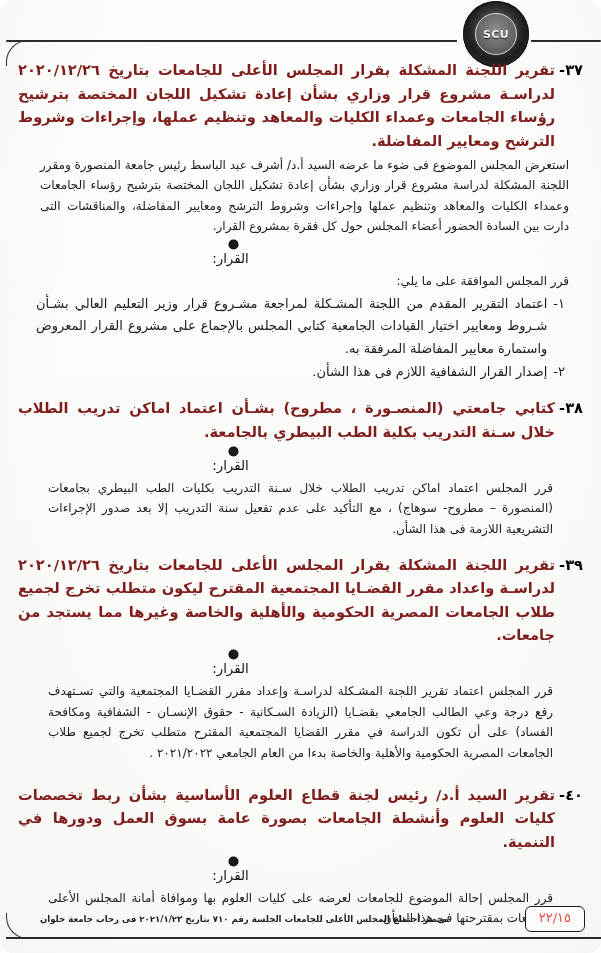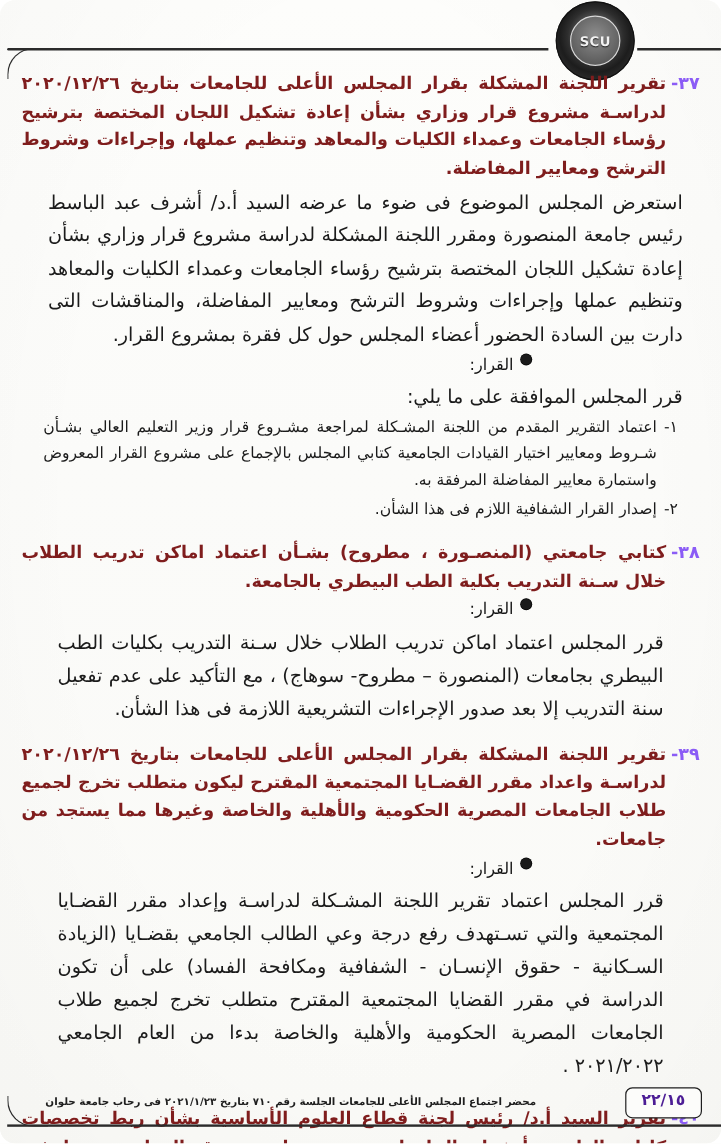--- a/index.html
+++ b/index.html
@@ -119,53 +119,54 @@
   .item {
     display: flex;
     flex-direction: row;
     align-items: flex-start;
     margin-bottom: 2px;
   }
   .item-num {
     flex: 0 0 auto;
     font-size: 14.6px;
     font-weight: bold;
-    color: #8b5cf6;
+    color: #000000;
     line-height: 1.62;
     padding-left: 4px;
     white-space: nowrap;
   }
   .item-title {
     flex: 1 1 auto;
     font-size: 14.6px;
     font-weight: bold;
     color: #7f1d1d;
     line-height: 1.62;
     text-align: justify;
     text-justify: inter-word;
     letter-spacing: 0.1px;
   }
 
   
   .para {
-    font-size: 16px;
+    font-size: 12px;
     color: #1b1b1b;
     line-height: 1.72;
     text-align: justify;
     text-justify: inter-word;
     margin: 2px 14px 0 22px;
   }
   .para.indent-both {
     margin: 2px 30px 0 30px;
   }
 
   
   .decision-head {
     display: flex;
-    align-items: flex-start;
+    flex-direction: column;
+    align-items: center;
     justify-content: flex-start;
     margin: 3px 140px 1px 0;
     font-size: 13.4px;
     color: #141414;
   }
   .bullet {
     display: inline-block;
     width: 9px;
     height: 9px;
     border-radius: 50%;
@@ -263,22 +264,22 @@
     direction: rtl;
     letter-spacing: 0.1px;
     padding-right: 56px;
   }
   .page-box {
     flex: 0 0 auto;
     border: 1.4px solid #1e1e1e;
     border-radius: 6px;
     padding: 4px 13px 5px 13px;
     font-size: 13px;
-    font-weight: bold;
-    color: #4c1d95;
+    font-weight: normal;
+    color: #ef4444;
     background: #fcfcfa;
     direction: ltr;
     margin-right: 2px;
     line-height: 1.1;
   }
 </style>
 </head>
 <body>
 
 <div id="page">

